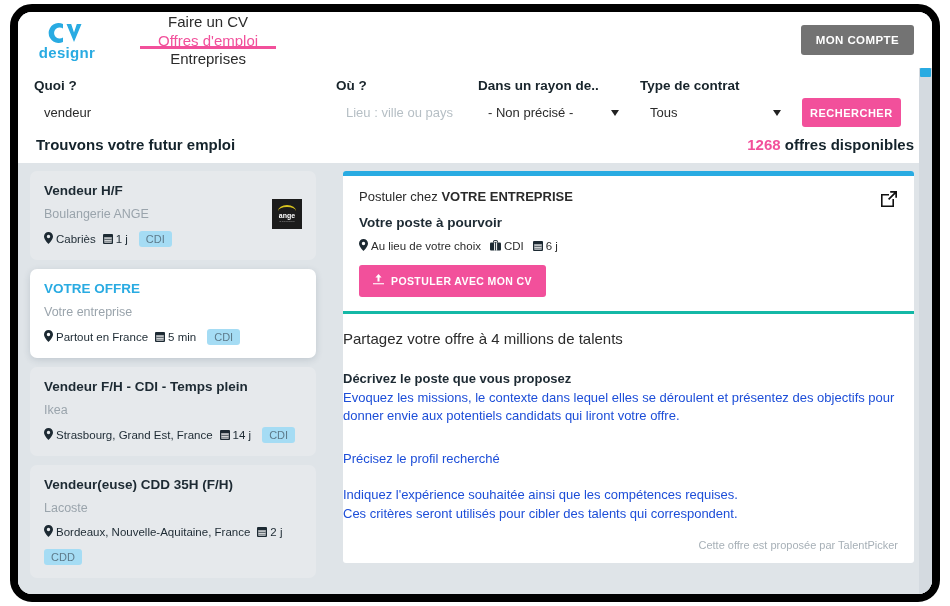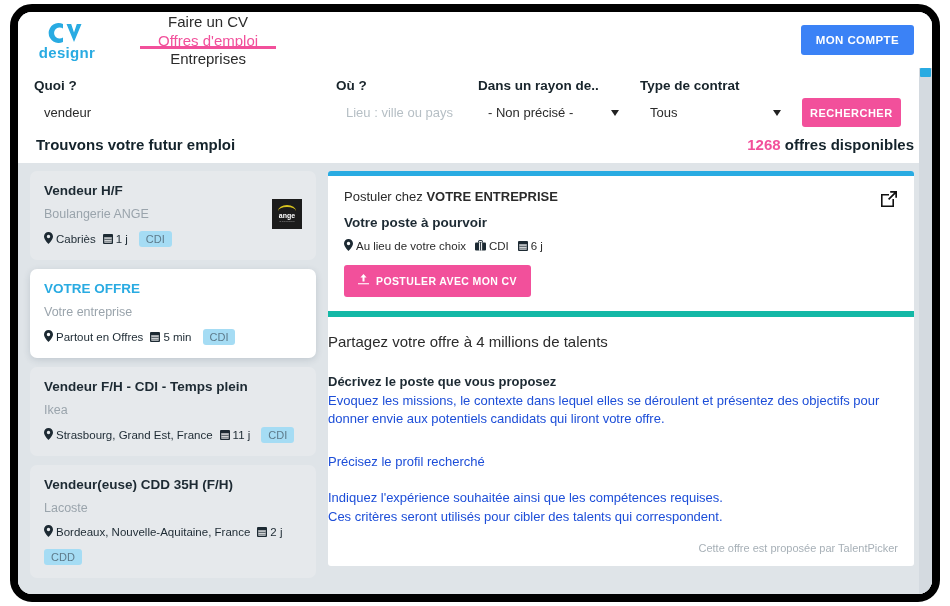--- a/index.html
+++ b/index.html
@@ -47,21 +47,21 @@
     height: 100%; display: flex; align-items: center;
     position: relative; cursor: pointer; white-space: nowrap;
   }
   .nav-item.active { color: #f2509b; }
   .nav-item.active::after {
     content: ""; position: absolute; left: 6px; right: 6px; bottom: 0;
     height: 3px; background: #f2509b;
   }
   #account-button {
     margin-left: auto;
-    background: #3b82f6; color: #fff;
+    background: #737373; color: #fff;
     font-size: 11.5px; font-weight: bold; letter-spacing: .4px;
     padding: 9px 15px; border: none; border-radius: 3px; cursor: pointer;
     font-family: inherit;
   }
 
   
   #search-band { background: #ffffff; padding: 10px 16px 0 16px; }
   #search-row { display: flex; align-items: flex-end; gap: 12px; }
   .field { display: flex; flex-direction: column; }
   .field-label {
@@ -97,21 +97,21 @@
   }
   #tagline-row {
     display: flex; align-items: center; justify-content: space-between;
     padding: 9px 2px 10px 2px;
   }
   #tagline { font-size: 15px; font-weight: bold; color: #14232b; }
   #offers-count { font-size: 15px; font-weight: bold; color: #14232b; }
   #offers-count .count { color: #f2509b; }
 
   
-  #content { display: flex; gap: 0; height: 436px; background: #dfe4e8; }
+  #content { display: flex; gap: 15px; height: 436px; background: #dfe4e8; }
   #job-list {
     width: 310px; padding: 8px 12px 0 12px;
     overflow: hidden;
   }
   .job-card {
     background: #e6e9ec; border-radius: 7px;
     padding: 12px 14px 13px 14px; margin-bottom: 9px;
     position: relative; cursor: pointer;
   }
   .job-card.selected {
@@ -137,21 +137,21 @@
     width: 18px; height: 6px; border-top: 2px solid #d9c41f;
     border-radius: 50%/100% 100% 0 0; margin-bottom: 1px;
   }
   .company-logo .lname { font-size: 7px; color: #fff; font-weight: bold; line-height: 1; }
   .company-logo .lsub { font-size: 2.5px; color: #9c9c9c; margin-top: 1px; }
 
   
   #detail-col { flex: 1; padding: 8px 18px 0 0; overflow: hidden; }
   #detail-panel { background: #fff; border-radius: 3px; overflow: hidden; }
   #detail-accent { height: 5px; background: #29abe2; }
-  #detail-head { padding: 13px 16px 14px 16px; border-bottom: 6px solid #14b8a6; position: relative; }
+  #detail-head { padding: 13px 16px 14px 16px; border-bottom: 3px solid #14b8a6; position: relative; }
   #postuler-chez { font-size: 13px; color: #2b2b2b; margin-bottom: 11px; }
   #postuler-chez b { font-weight: bold; }
   #detail-post-title { font-size: 13.5px; font-weight: bold; color: #1d2a33; margin-bottom: 9px; }
   #detail-meta { display: flex; align-items: center; gap: 9px; font-size: 11.5px; color: #2b2b2b; margin-bottom: 12px; }
   #apply-button {
     background: #f2509b; color: #fff; border: none; border-radius: 3px;
     font-size: 10.5px; font-weight: bold; letter-spacing: .4px;
     padding: 9px 14px; cursor: pointer; font-family: inherit;
     display: inline-flex; align-items: center; gap: 7px;
   }
@@ -287,21 +287,21 @@
         <div class="job-card selected">
           <div class="job-title">VOTRE OFFRE</div>
           <div class="job-company">Votre entreprise</div>
           <div class="job-meta">
             <span class="meta-piece">
               <span>
                 <svg width="9" height="12" viewBox="0 0 9 12">
                     <path d="M4.5 0C2 0 0 2 0 4.5 0 7.8 4.5 12 4.5 12S9 7.8 9 4.5C9 2 7 0 4.5 0zm0 6.2a1.7 1.7 0 110-3.4 1.7 1.7 0 010 3.4z" fill="#1d2a33"></path>
                   </svg>
               </span>
-              <span>Partout en Offres</span>
+              <span>Partout en France</span>
             </span>
             <span class="meta-piece">
               <span>
                 <svg width="10" height="11" viewBox="0 0 10 11">
                     <rect x="0" y="1" width="10" height="10" rx="1" fill="#1d2a33"></rect>
                     <rect x="1.3" y="4" width="7.4" height="5.6" fill="#fff"></rect>
                     <rect x="1.3" y="4.6" width="7.4" height="0.7" fill="#1d2a33"></rect>
                     <rect x="1.3" y="6.2" width="7.4" height="0.7" fill="#1d2a33"></rect>
                     <rect x="1.3" y="7.8" width="7.4" height="0.7" fill="#1d2a33"></rect>
                   </svg>
@@ -327,21 +327,21 @@
             <span class="meta-piece">
               <span>
                 <svg width="10" height="11" viewBox="0 0 10 11">
                     <rect x="0" y="1" width="10" height="10" rx="1" fill="#1d2a33"></rect>
                     <rect x="1.3" y="4" width="7.4" height="5.6" fill="#fff"></rect>
                     <rect x="1.3" y="4.6" width="7.4" height="0.7" fill="#1d2a33"></rect>
                     <rect x="1.3" y="6.2" width="7.4" height="0.7" fill="#1d2a33"></rect>
                     <rect x="1.3" y="7.8" width="7.4" height="0.7" fill="#1d2a33"></rect>
                   </svg>
               </span>
-              <span>11 j</span>
+              <span>14 j</span>
             </span>
             <span class="badge">CDI</span>
           </div>
         </div>
 
         <div class="job-card">
           <div class="job-title">Vendeur(euse) CDD 35H (F/H)</div>
           <div class="job-company">Lacoste</div>
           <div class="job-meta">
             <span class="meta-piece">

